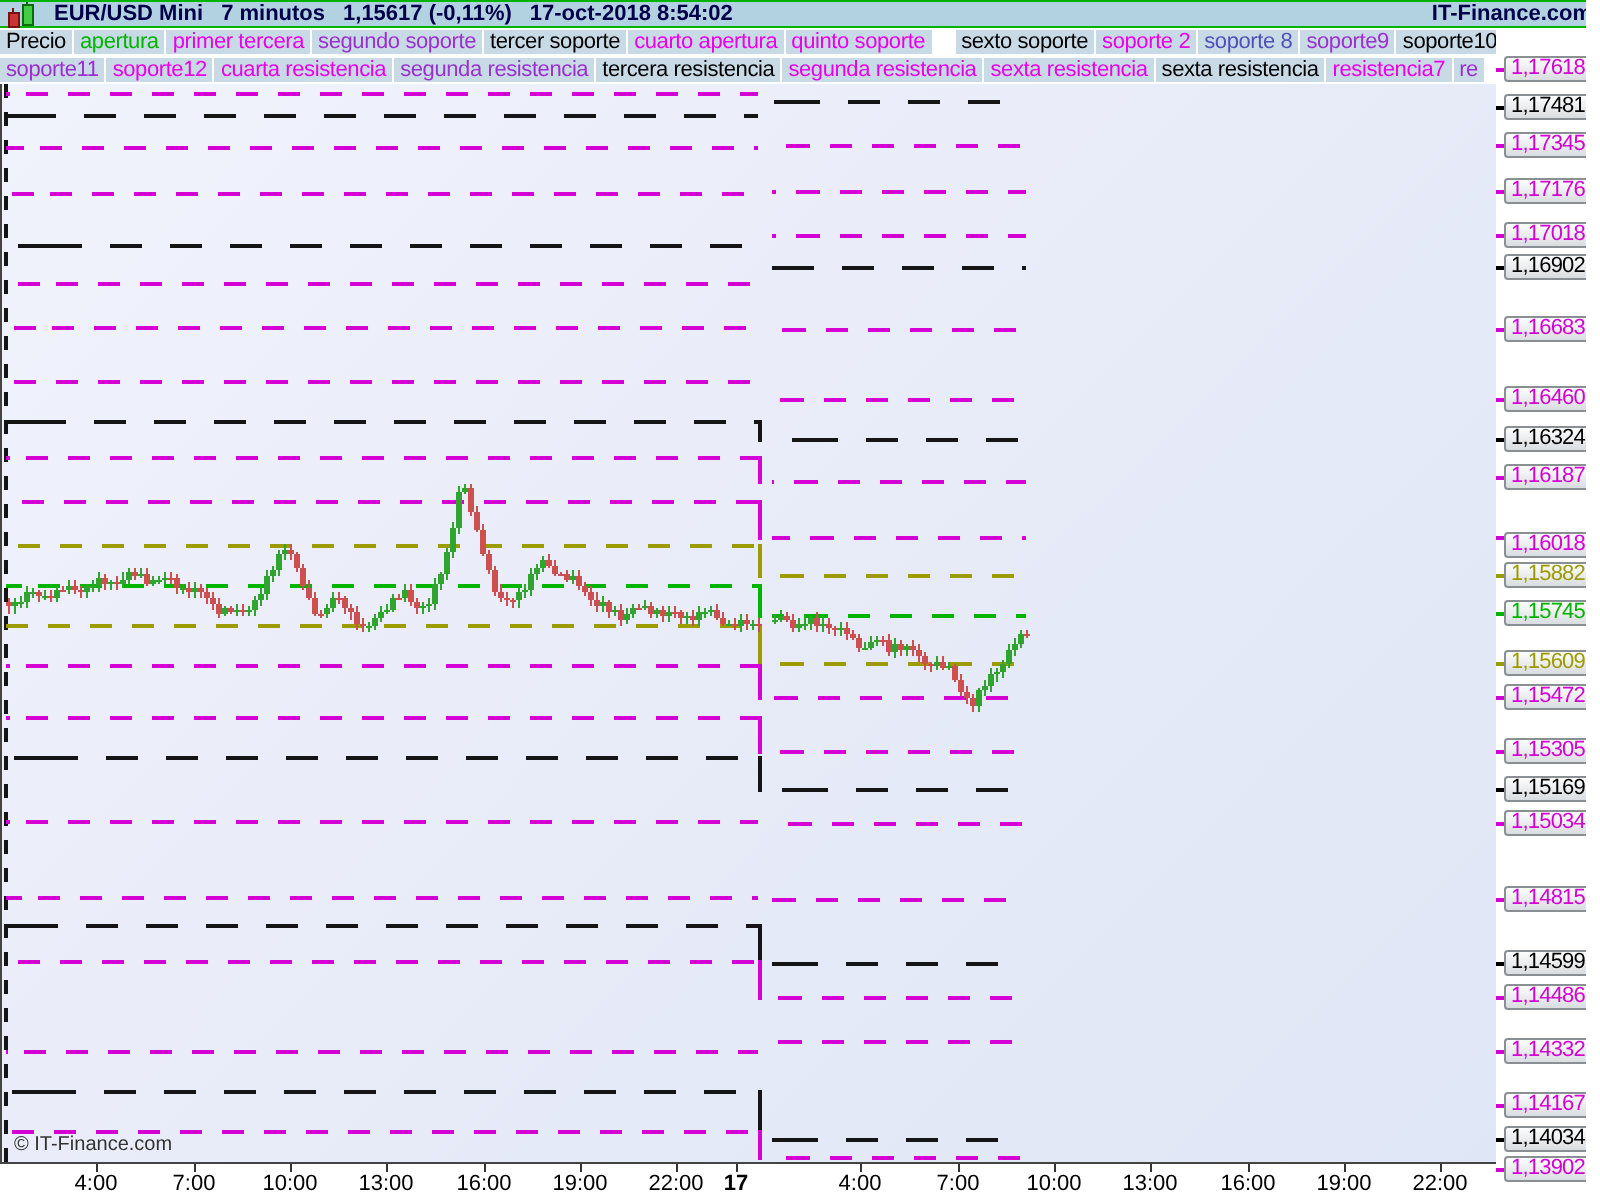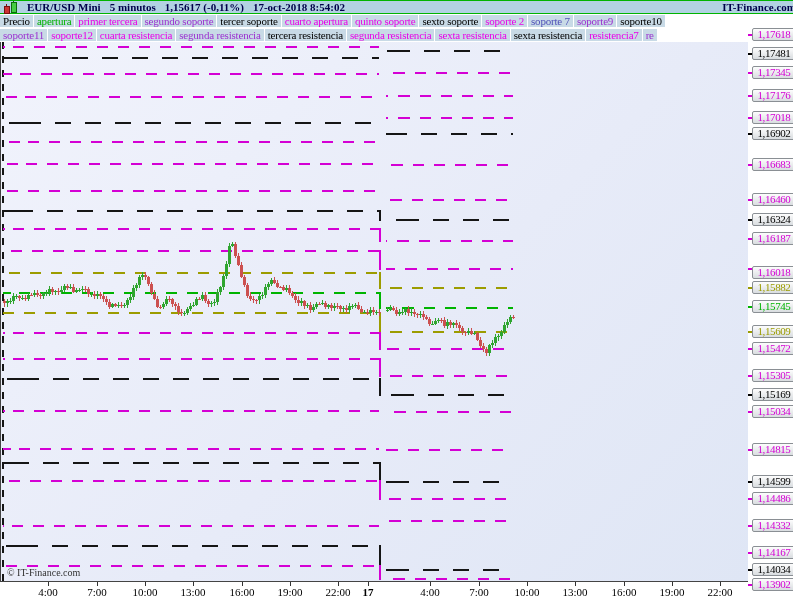--- a/index.html
+++ b/index.html
@@ -1,18 +1,18 @@
 <!DOCTYPE html>
 <html><head>
 <meta charset="utf-8">
 <style>
   html,body{margin:0;padding:0;}
   body{font-family:"Liberation Sans",sans-serif;}
   #app{position:relative;width:793px;height:600px;background:#ffffff;overflow:hidden;
-       font-family:Liberation Serif, serif;}
+       font-family:Liberation Sans, sans-serif;}
   
   #titlebar{position:absolute;left:0;top:0;width:800px;height:14px;
     background:#b2d2e2;border-top:1px solid #00b400;border-bottom:1px solid #00b400;
     box-sizing:border-box;display:flex;align-items:center;font-size:11px;font-weight:bold;color:#00004a;}
   #title-icon{position:relative;width:16px;height:12px;margin-left:2px;flex:0 0 auto;}
   .c-red{position:absolute;left:2px;top:5px;width:4px;height:6px;background:#cc3333;border:1px solid #7a1010;}
   .c-red:before{content:"";position:absolute;left:1px;top:-3px;width:1px;height:3px;background:#7a1010;}
   .c-grn{position:absolute;left:9px;top:1px;width:4px;height:9px;background:#44cc44;border:1px solid #0b6b0b;}
   .c-grn:before{content:"";position:absolute;left:1px;top:-2px;width:1px;height:2px;background:#0b6b0b;}
   .tsp{margin-left:9px;white-space:nowrap;}
@@ -49,37 +49,37 @@
 <body>
 
 <div id="app">
 
   <div id="titlebar">
     <span id="title-icon">
         <span class="c-red"></span>
         <span class="c-grn"></span>
       </span>
     <span class="tsp">EUR/USD Mini</span>
-    <span class="tsp">5 minutos</span>
+    <span class="tsp">7 minutos</span>
     <span class="tsp">1,15617 (-0,11%)</span>
     <span class="tsp">17-oct-2018 8:54:02</span>
     <span id="brand">IT-Finance.com</span>
   </div>
 
   <div id="lrow1" class="lrow">
       <span class="chip" style="color: rgb(0, 0, 0);">Precio</span>
       <span class="chip" style="color: rgb(0, 180, 0);">apertura</span>
       <span class="chip" style="color: rgb(232, 0, 232);">primer tercera</span>
       <span class="chip" style="color: rgb(155, 48, 208);">segundo soporte</span>
       <span class="chip" style="color: rgb(0, 0, 0);">tercer soporte</span>
       <span class="chip" style="color: rgb(232, 0, 232);">cuarto apertura</span>
       <span class="chip" style="color: rgb(232, 0, 232);">quinto soporte</span>
-      <span class="chip" style="color: rgb(0, 0, 0);">sexto soporte</span>
+      <span class="chip" style="color: rgb(0, 0, 0); margin-left: 11px;">sexto soporte</span>
       <span class="chip" style="color: rgb(232, 0, 232);">soporte 2</span>
-      <span class="chip" style="color: rgb(80, 80, 184);">soporte 7</span>
+      <span class="chip" style="color: rgb(80, 80, 184);">soporte 8</span>
       <span class="chip" style="color: rgb(155, 48, 208);">soporte9</span>
       <span class="chip" style="color: rgb(0, 0, 0);">soporte10</span>
     </div>
   <div id="lrow2" class="lrow">
       <span class="chip" style="color: rgb(155, 48, 208);">soporte11</span>
       <span class="chip" style="color: rgb(232, 0, 232);">soporte12</span>
       <span class="chip" style="color: rgb(232, 0, 232);">cuarta resistencia</span>
       <span class="chip" style="color: rgb(155, 48, 208);">segunda resistencia</span>
       <span class="chip" style="color: rgb(0, 0, 0);">tercera resistencia</span>
       <span class="chip" style="color: rgb(232, 0, 232);">segunda resistencia</span>

